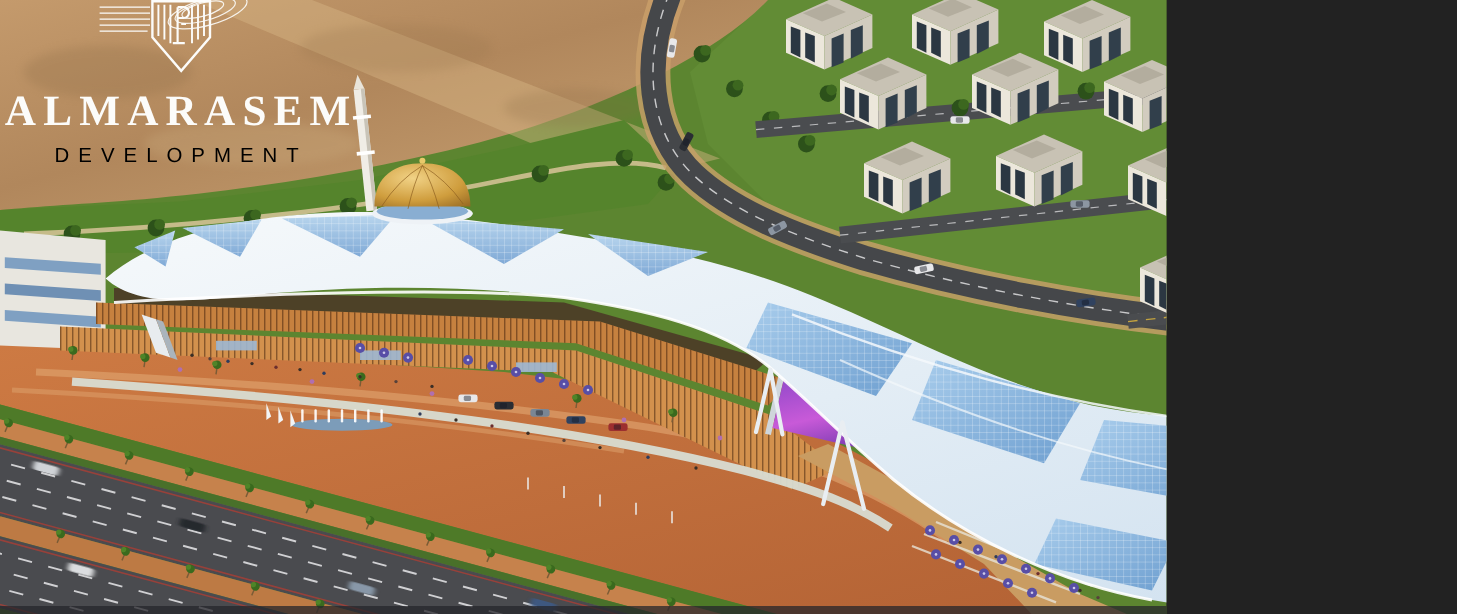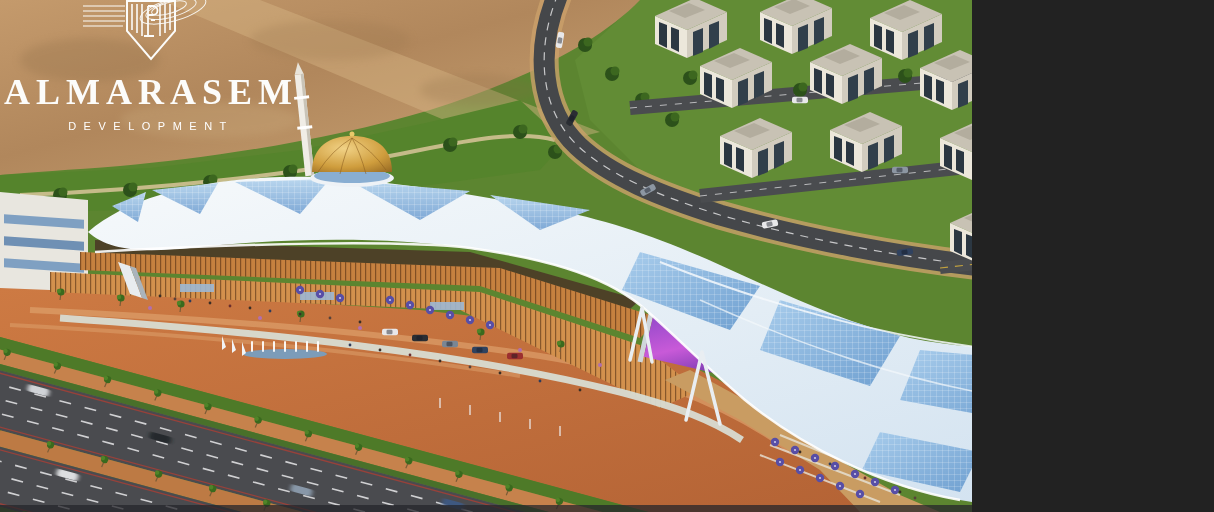--- a/index.html
+++ b/index.html
@@ -3,22 +3,22 @@
 <meta charset="utf-8">
 <style>
   html,body{margin:0;padding:0;background:#222;}
   .stage{position:relative;width:972px;height:512px;overflow:hidden;
          font-family:"Liberation Sans",sans-serif;background:#5c8530;}
   .stage svg.scene{position:absolute;left:0;top:0;}
   .logo{position:absolute;left:0;top:0;width:302px;text-align:center;color:#fcfcfa;z-index:5;}
   .logo .mark{display:block;margin:0 auto;}
   .brand{font-family:"Liberation Serif",serif;font-weight:600;font-size:36px;
          letter-spacing:6px;line-height:1;margin-top:12px;white-space:nowrap;}
-  .tagline{font-family:"Liberation Sans",sans-serif;font-weight:500;font-size:11px;
-           letter-spacing:7.5px;margin-top:10px;white-space:nowrap;color:#ffffff;}
+  .tagline{font-family:"Liberation Sans",sans-serif;font-weight:500;font-size:17px;
+           letter-spacing:7.5px;margin-top:10px;white-space:nowrap;color:#000000;}
 </style>
 </head>
 <body>
 
 <div class="stage">
 <svg class="scene" width="1214" height="512" viewBox="0 0 1214 512">
   <defs>
     <linearGradient id="desG" x1="0" y1="0" x2="1" y2="1">
       <stop offset="0" stop-color="#c49a6c"></stop>
           <stop offset=".45" stop-color="#b1875c"></stop>

